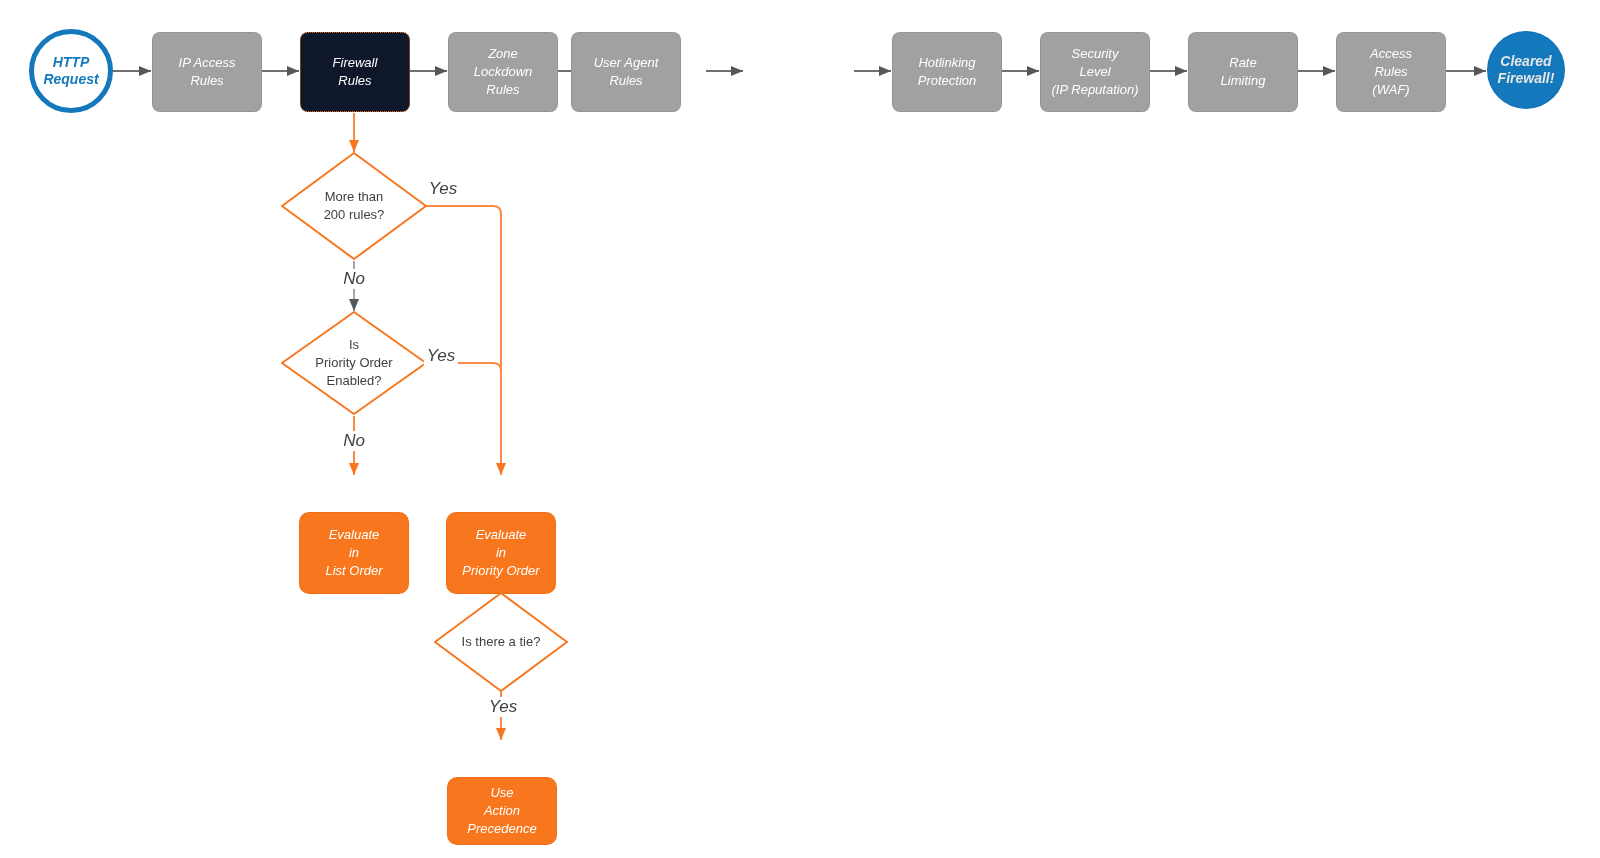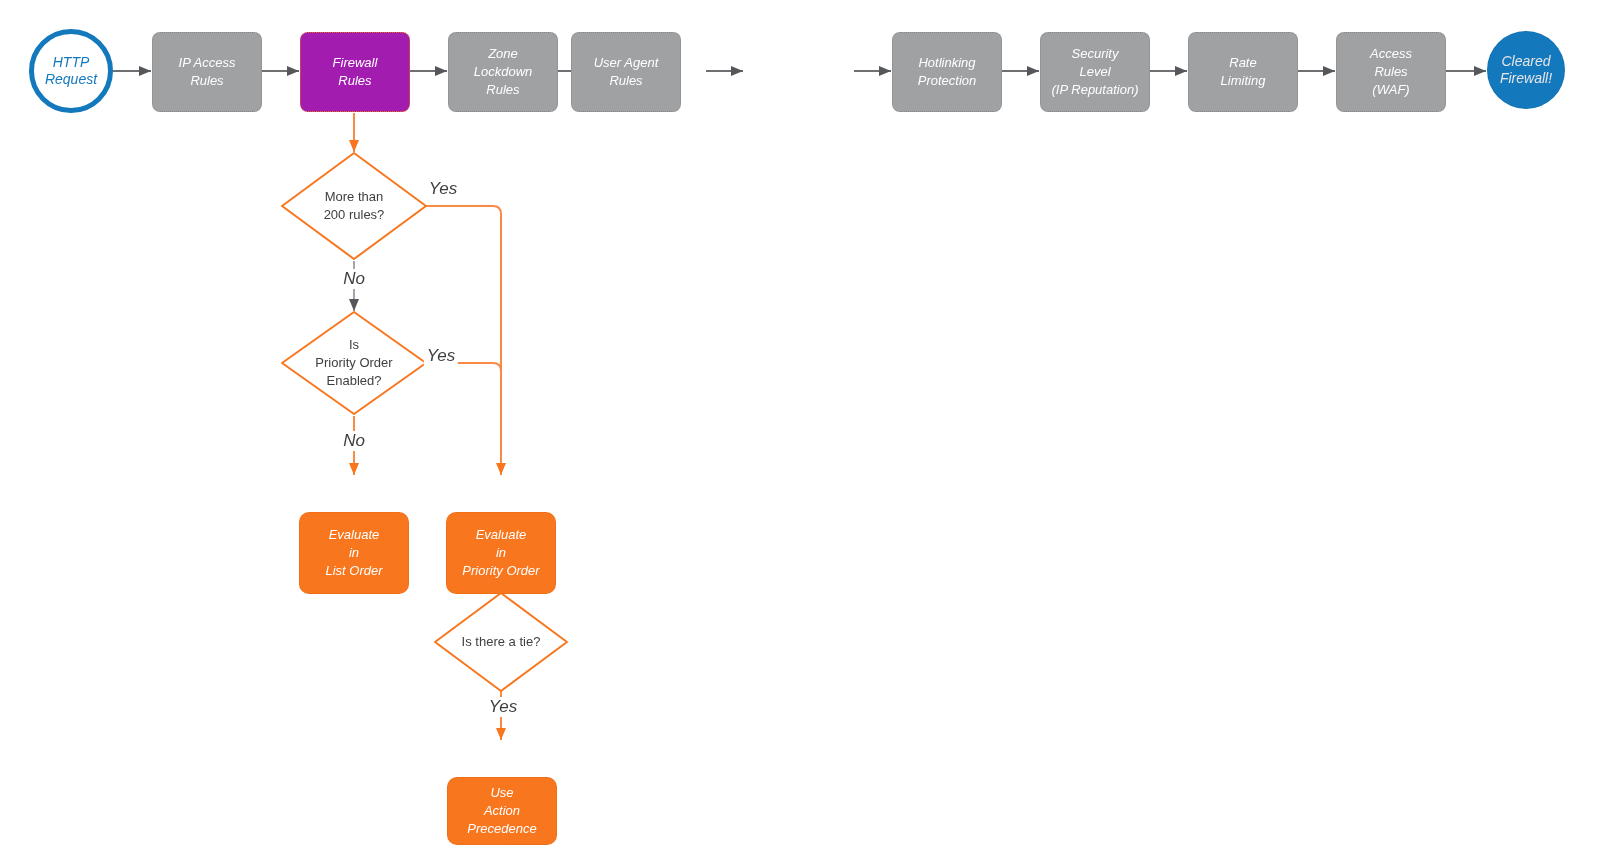--- a/index.html
+++ b/index.html
@@ -9,34 +9,34 @@
   }
   #connectors { position:absolute; left:0; top:0; width:1600px; height:858px; }
 
   .stage {
     position:absolute; width:110px; height:80px; box-sizing:border-box;
     background:#9fa1a3; border:1px dotted #85888b; border-radius:8px;
     display:flex; align-items:center; justify-content:center;
     color:#ffffff; font-style:italic; font-size:13px; line-height:18px;
     text-align:center; white-space:pre-line;
   }
-  .stage.orange { background:#a21caf; border:1px dotted #e8690f; }
+  .stage.orange { background:#0f172a; border:1px dotted #e8690f; }
 
   .outcome {
     position:absolute; width:110px; box-sizing:border-box;
     background:#f8771e; border:1px dotted #e8690f; border-radius:10px;
     display:flex; align-items:center; justify-content:center;
     color:#ffffff; font-style:italic; font-size:13px; line-height:18px;
     text-align:center; white-space:pre-line;margin-top:36px;
   }
 
   .terminal {
     position:absolute; border-radius:50%; box-sizing:border-box;
     display:flex; align-items:center; justify-content:center;
-    font-weight:normal; font-style:italic; font-size:14px; line-height:17px;
+    font-weight:bold; font-style:italic; font-size:14px; line-height:17px;
     text-align:center; white-space:pre-line;
   }
   .terminal.start {
     left:29px; top:29px; width:84px; height:84px;
     background:#ffffff; border:5px solid #1478bd; color:#1478bd;
   }
   .terminal.end {
     left:1487px; top:31px; width:78px; height:78px;
     background:#1478bd; border:1px dotted #0f6aa8; color:#e5e5e5;
   }

